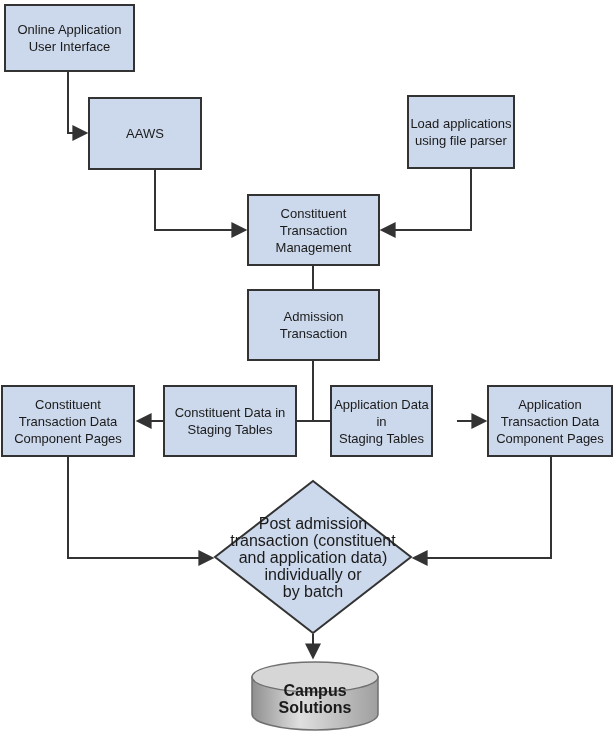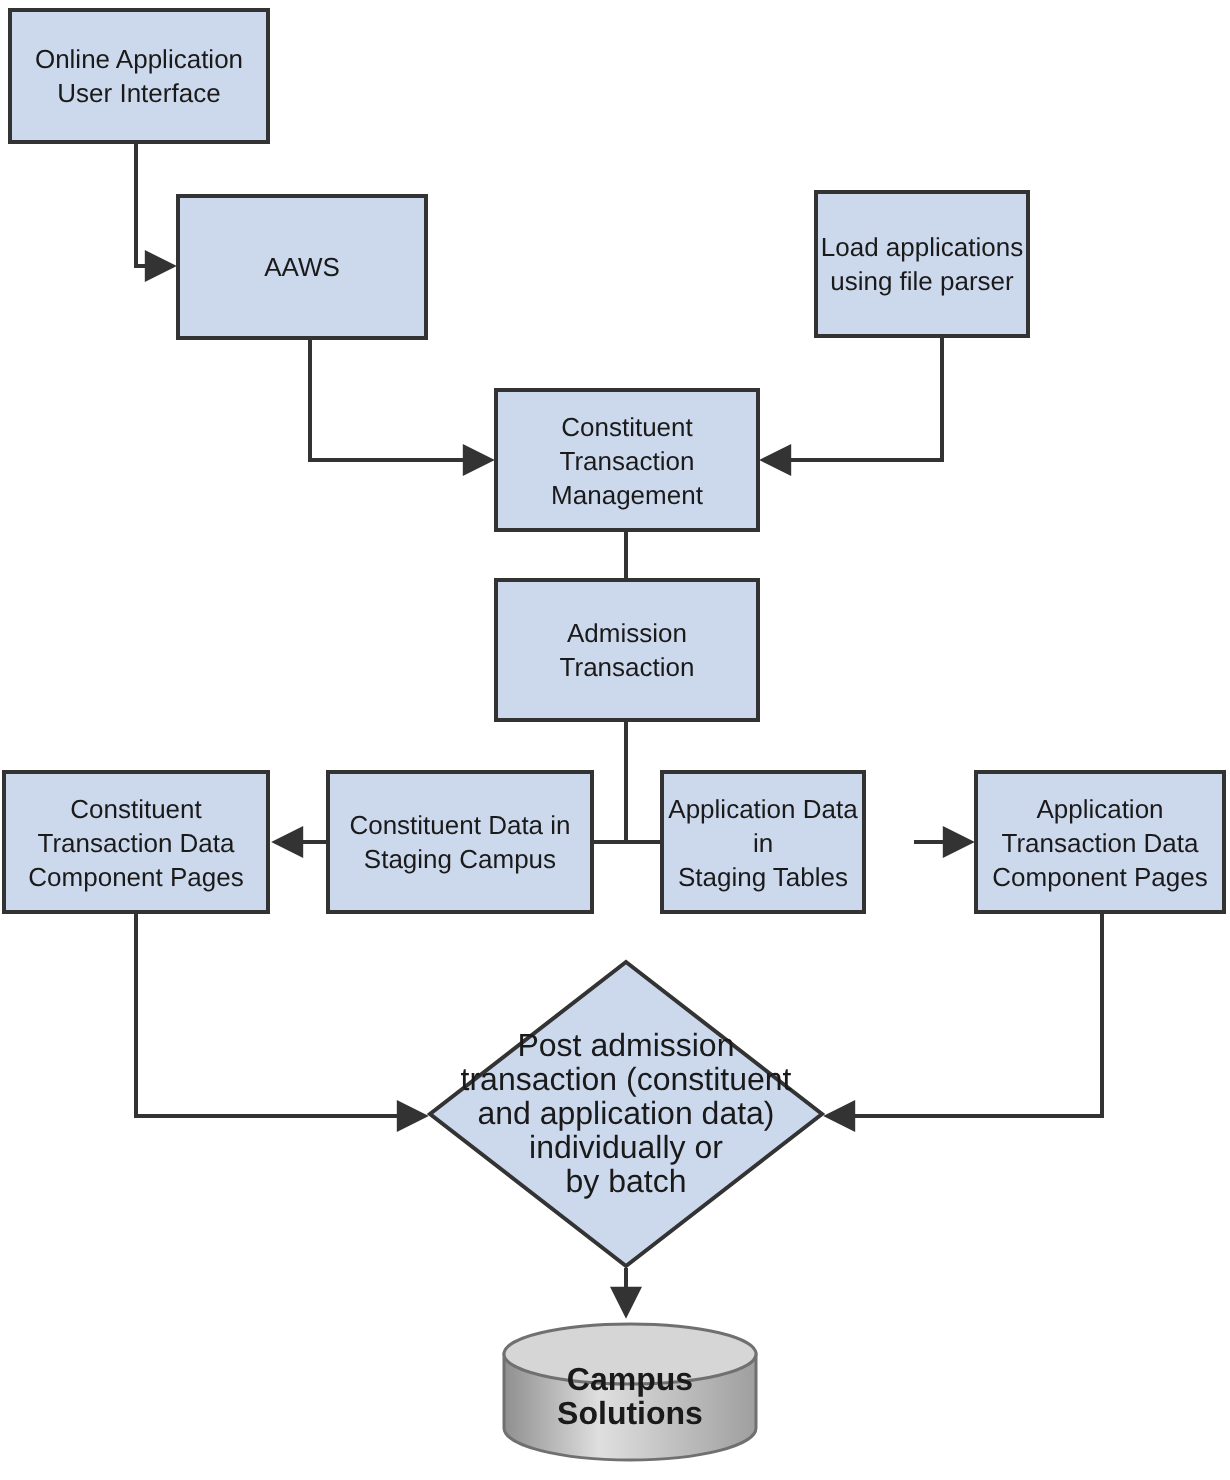--- a/index.html
+++ b/index.html
@@ -38,21 +38,21 @@
     font-size:16px;line-height:17px;
     white-space:pre-line;
   }
   .connector{stroke:var(--arrow);stroke-width:2;fill:none;}
   .arrowhead{fill:var(--arrow);}
   .shape{fill:var(--node_fill);stroke:var(--node_border);stroke-width:2;}
   .cyl-outline{stroke:#707070;stroke-width:1.5;}
   .campus-label{font-weight:bold;}
   
   #n-online{left:4px;top:4px;width:131px;height:68px;}
-  #n-aaws{left:88px;top:97px;width:126px;height:73px;}
+  #n-aaws{left:88px;top:97px;width:114px;height:73px;}
   #n-parser{left:407px;top:95px;width:108px;height:74px;}
   #n-ctm{left:247px;top:194px;width:133px;height:72px;}
   #n-admission{left:247px;top:289px;width:133px;height:72px;}
   #n-ctdpages{left:1px;top:385px;width:134px;height:72px;}
   #n-cdstaging{left:163px;top:385px;width:134px;height:72px;}
   #n-adstaging{left:330px;top:385px;width:103px;height:72px;}
   #n-atdpages{left:487px;top:385px;width:126px;height:72px;}
   #n-diamond-label{left:225px;top:503px;width:176px;height:108px;}
   #n-campus-label{left:252px;top:680px;width:126px;height:38px;}
 </style>
@@ -112,21 +112,21 @@
       <span>Admission
 Transaction</span>
     </div>
     <div class="node" id="n-ctdpages">
       <span>Constituent
 Transaction Data
 Component Pages</span>
     </div>
     <div class="node" id="n-cdstaging">
       <span>Constituent Data in
-Staging Campus</span>
+Staging Tables</span>
     </div>
     <div class="node" id="n-adstaging">
       <span>Application Data  in
 Staging Tables</span>
     </div>
     <div class="node" id="n-atdpages">
       <span>Application
 Transaction Data
 Component Pages</span>
     </div>

